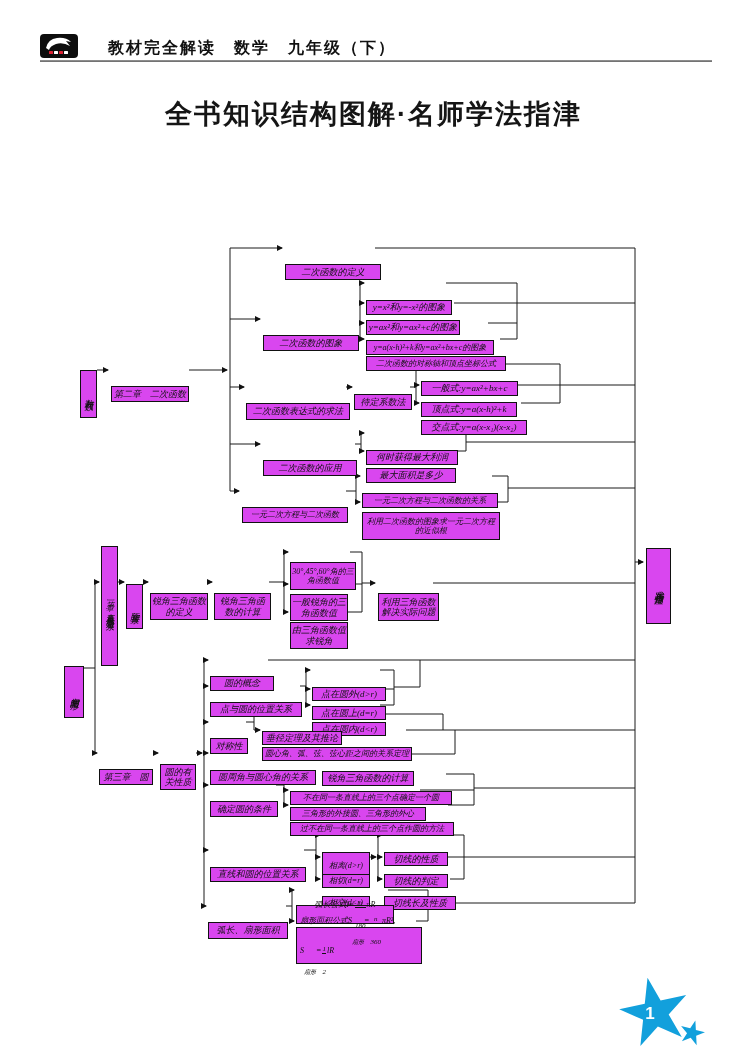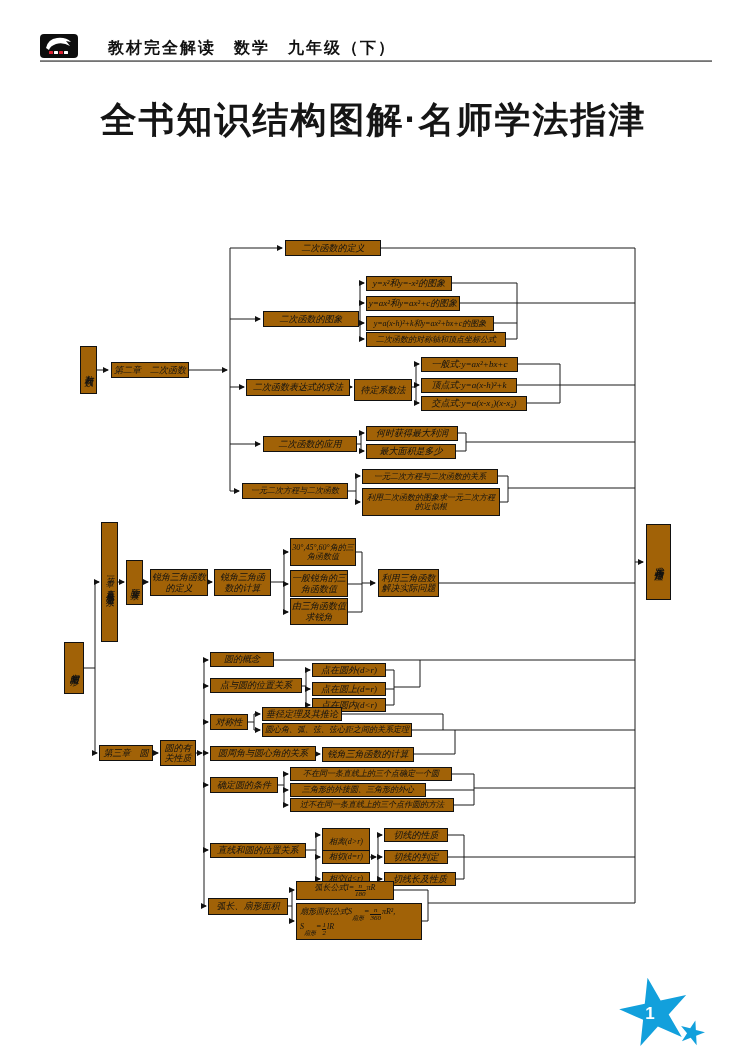--- a/index.html
+++ b/index.html
@@ -3,32 +3,32 @@
 <meta charset="utf-8">
 <style>
   html,body{margin:0;padding:0;background:#e8e8e8;}
   #page{position:relative;width:747px;height:1054px;background:#ffffff;margin:0 auto;overflow:hidden;
         font-family:"Liberation Sans",sans-serif;}
   
   .logo{position:absolute;left:40px;top:34px;width:38px;height:24px;background:#0d0d0d;border-radius:4px;}
   .brand{position:absolute;left:108px;top:38px;font-size:16px;font-weight:bold;color:#111;letter-spacing:2px;}
   .hrule{position:absolute;left:40px;top:60px;width:672px;height:2px;background:linear-gradient(#999,#666);}
   
-  .title{position:absolute;left:0;top:96px;width:747px;text-align:center;font-size:36px;font-weight:bold;color:#151515;letter-spacing:2px;}
+  .title{position:absolute;left:0;top:96px;width:747px;text-align:center;font-size:27px;font-weight:bold;color:#151515;letter-spacing:2px;}
   .subtitle{position:absolute;left:0;top:138px;width:747px;text-align:center;font-size:18px;font-weight:bold;color:#2da2d8;letter-spacing:1px;}
   .banner{position:absolute;left:45px;top:184px;width:657px;height:28px;background:#0aa1dc;color:#fff;
           display:flex;align-items:center;justify-content:center;font-size:17px;font-weight:bold;letter-spacing:3px;}
   
-  .nd{position:absolute;box-sizing:border-box;border:1px solid #111;background:#a16207;
+  .nd{position:absolute;box-sizing:border-box;border:1px solid #111;background:#d946ef;
       font-family:"Liberation Serif",serif;font-style:italic;font-size:9px;color:#111;
-      display:flex;align-items:center;justify-content:center;text-align:center;line-height:1.15;padding:0 1px;}
+      display:flex;align-items:center;justify-content:center;text-align:center;line-height:1.15;padding:0 1px;margin-top:24px;}
   .f8{font-size:8px;}
   .v{writing-mode:vertical-rl;text-orientation:upright;letter-spacing:1px;padding:1px 0;}
   .frac{display:inline-flex;flex-direction:column;align-items:center;line-height:1;font-size:7px;margin:0 1px;vertical-align:middle;}
-  .frac .den{border-top:1px solid #111;padding-top:0;}
+  .frac .den{border-top:1px solid #111;padding-top:15px;}
   .ssub{font-size:6px;align-self:flex-end;}
   .mrow{display:flex;align-items:flex-start;white-space:nowrap;}
   .sfbox{flex-direction:column;align-items:flex-start;justify-content:center;padding-left:3px;}
   svg.wires{position:absolute;left:0;top:0;}
   
   .starwrap{position:absolute;left:600px;top:975px;}
 </style>
 </head>
 <body>
 
@@ -132,21 +132,21 @@
 
   <div class="nd v" style="left:80px;top:346px;width:17px;height:48px">数与代数</div>
   <div class="nd" style="left:111px;top:362px;width:78px;height:16px">第二章　二次函数</div>
   <div class="nd" style="left:285px;top:240px;width:96px;height:16px">二次函数的定义</div>
   <div class="nd" style="left:263px;top:311px;width:96px;height:16px">二次函数的图象</div>
   <div class="nd" style="left:366px;top:276px;width:86px;height:15px">y=x²和y=-x²的图象</div>
   <div class="nd" style="left:366px;top:296px;width:94px;height:15px">y=ax²和y=ax²+c的图象</div>
   <div class="nd f8" style="left:366px;top:316px;width:128px;height:15px">y=a(x-h)²+k和y=ax²+bx+c的图象</div>
   <div class="nd f8" style="left:366px;top:332px;width:140px;height:15px">二次函数的对称轴和顶点坐标公式</div>
   <div class="nd" style="left:246px;top:379px;width:104px;height:17px">二次函数表达式的求法</div>
-  <div class="nd" style="left:354px;top:379px;width:58px;height:22px">待定系数法</div>
+  <div class="nd" style="left:354px;top:370px;width:58px;height:16px">待定系数法</div>
   <div class="nd" style="left:421px;top:357px;width:97px;height:15px">一般式:y=ax²+bx+c</div>
   <div class="nd" style="left:421px;top:378px;width:96px;height:15px">顶点式:y=a(x-h)²+k</div>
   <div class="nd" style="left:421px;top:396px;width:106px;height:15px">交点式:y=a(x-x₁)(x-x₂)</div>
   <div class="nd" style="left:263px;top:436px;width:94px;height:16px">二次函数的应用</div>
   <div class="nd" style="left:366px;top:426px;width:92px;height:15px">何时获得最大利润</div>
   <div class="nd" style="left:366px;top:444px;width:90px;height:15px">最大面积是多少</div>
   <div class="nd f8" style="left:242px;top:483px;width:106px;height:16px">一元二次方程与二次函数</div>
   <div class="nd f8" style="left:362px;top:469px;width:136px;height:15px">一元二次方程与二次函数的关系</div>
   <div class="nd f8" style="left:362px;top:488px;width:138px;height:28px">利用二次函数的图象求一元二次方程的近似根</div>
 

